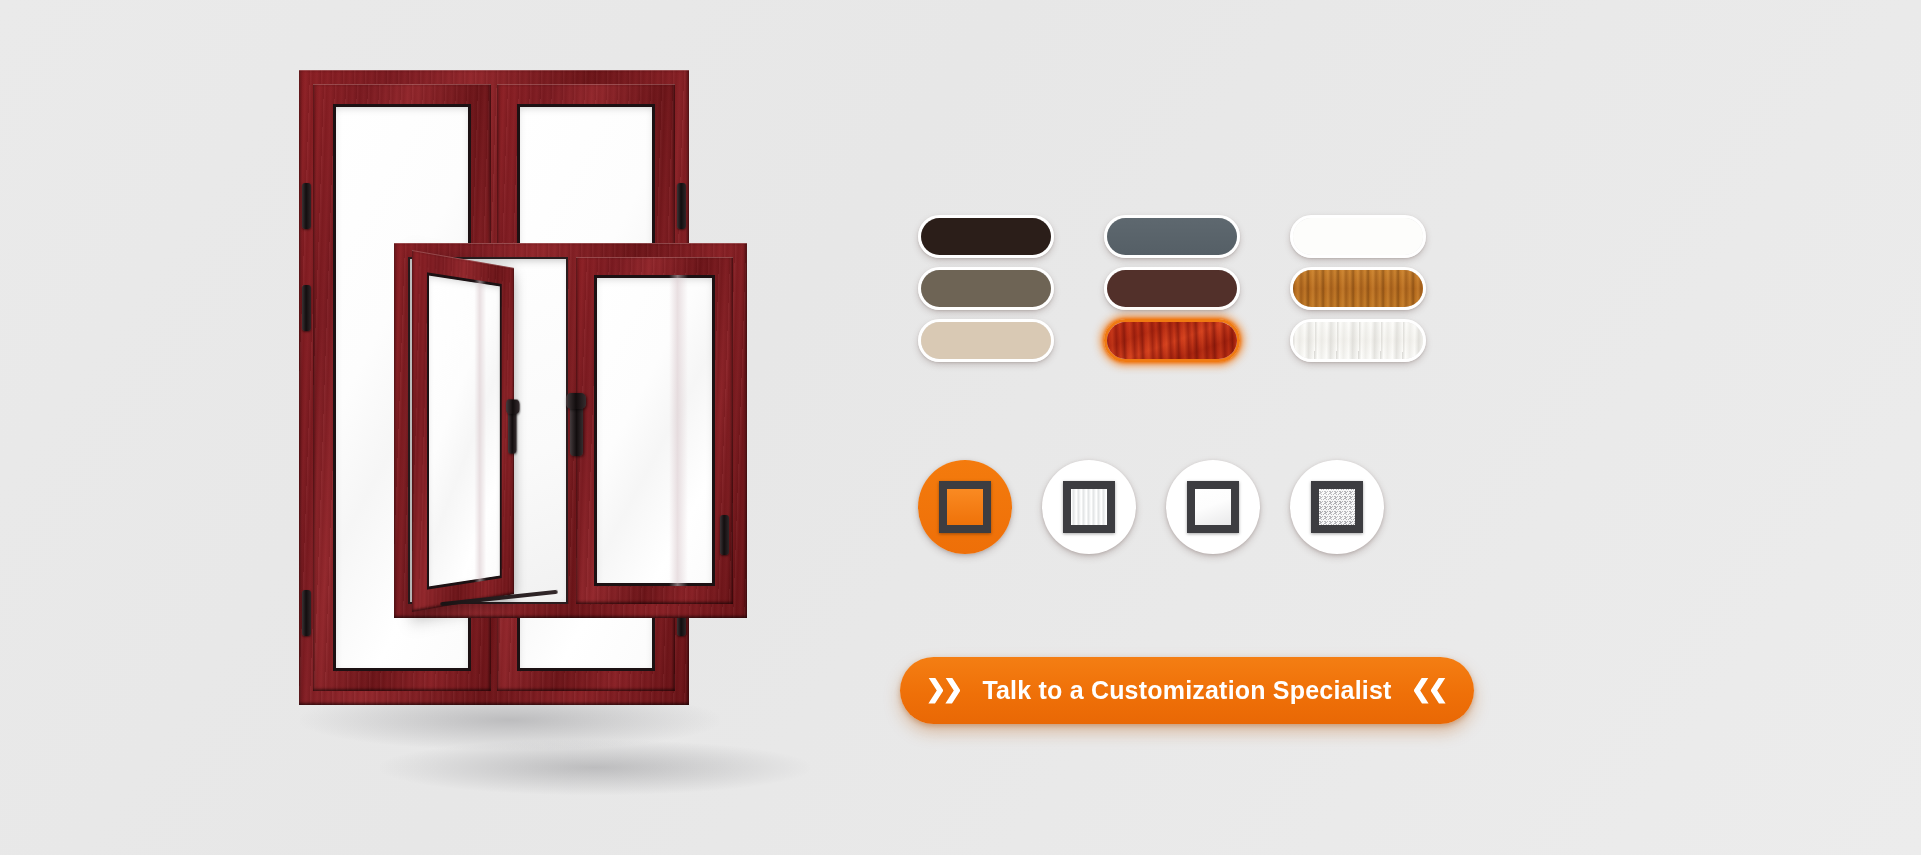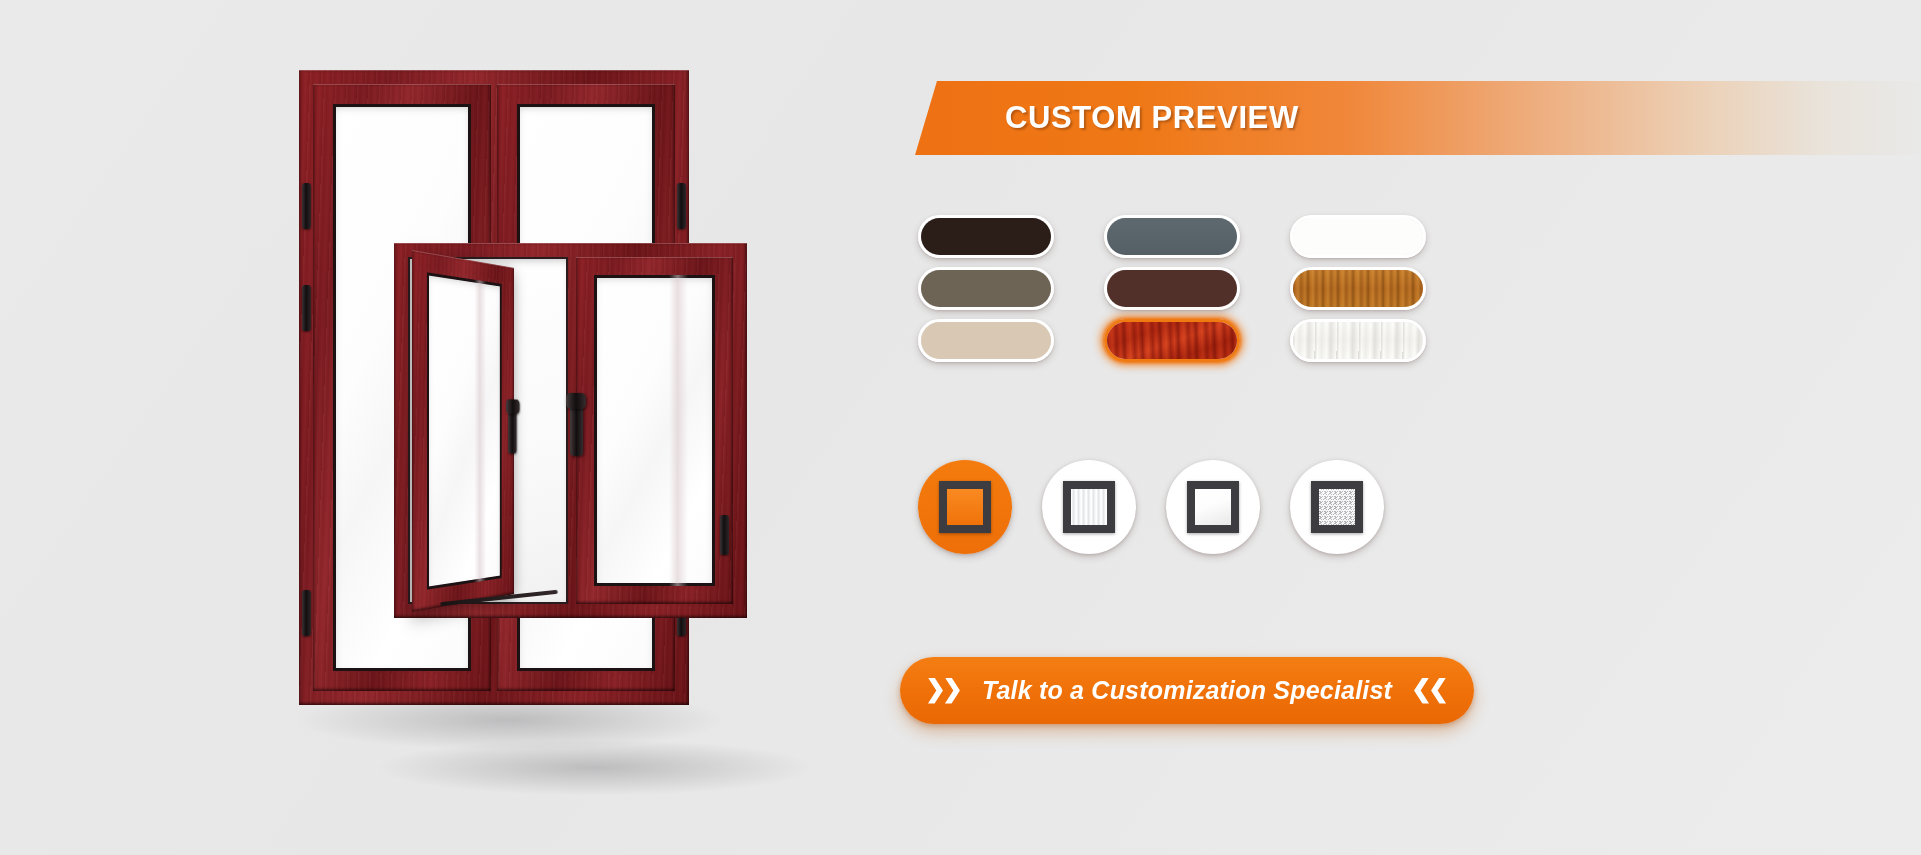--- a/index.html
+++ b/index.html
@@ -228,21 +228,20 @@
     gap: 22px;
     cursor: pointer;
     border: none;
   }
   #cta-label {
     color: #ffffff;
     font-size: 25px;
     font-weight: bold;
     letter-spacing: .2px;
     white-space: nowrap;
-    font-style: italic;
   }
   .chev-group { display: flex; gap: 2px; align-items: center; }
   .chev {
     width: 15px; height: 26px;
     background: #ffffff;
   }
   .chev.right { clip-path: polygon(0 0, 44% 0, 100% 50%, 44% 100%, 0 100%, 56% 50%); }
   .chev.left  { clip-path: polygon(56% 0, 100% 0, 44% 50%, 100% 100%, 56% 100%, 0 50%); }
 </style>
 </head>
@@ -300,23 +299,20 @@
       </div>
       <div class="handle" style="right:-4px; top:150px; width:14px; height:56px;"></div>
       <div class="handle" style="right:-9px; top:146px; width:22px; height:16px; border-radius:5px;"></div>
     </div>
 
     <div style="position:absolute; left:440px; top:596px; width:118px; height:4px; background:linear-gradient(90deg,#1a1314,#32282a); transform:rotate(-6deg); border-radius:2px;"></div>
   </div>
 
   <div id="panel">
 
-    <div id="banner">
-      <span id="banner-title">CUSTOM PREVIEW</span>
-    </div>
 
     <div id="swatch-grid">
 
       <div class="swatch-cell">
         <div class="swatch">
           <div class="swatch-fill" style="background:#2b1e19;"></div>
         </div>
       </div>
       <div class="swatch-cell">
         <div class="swatch">

